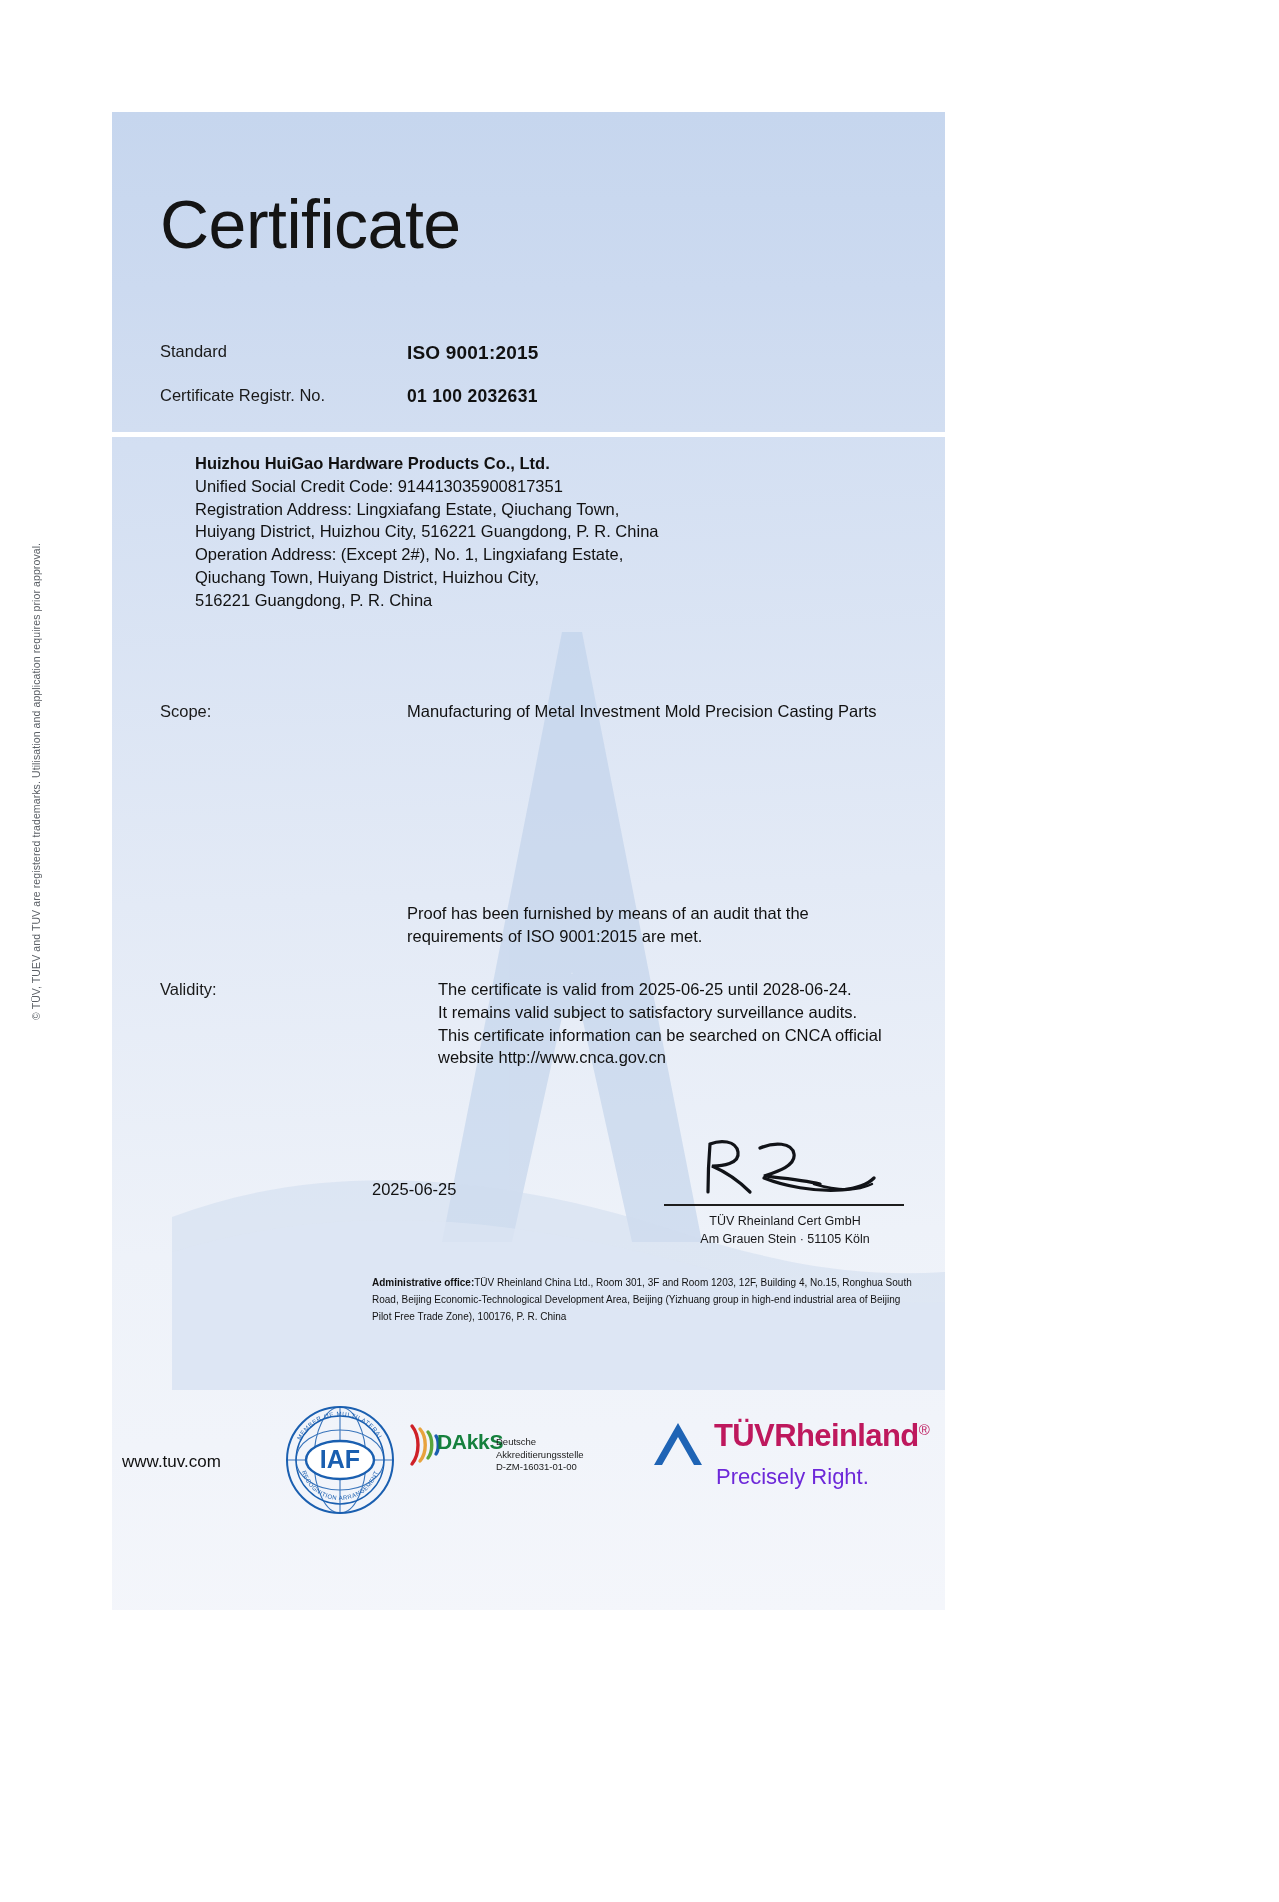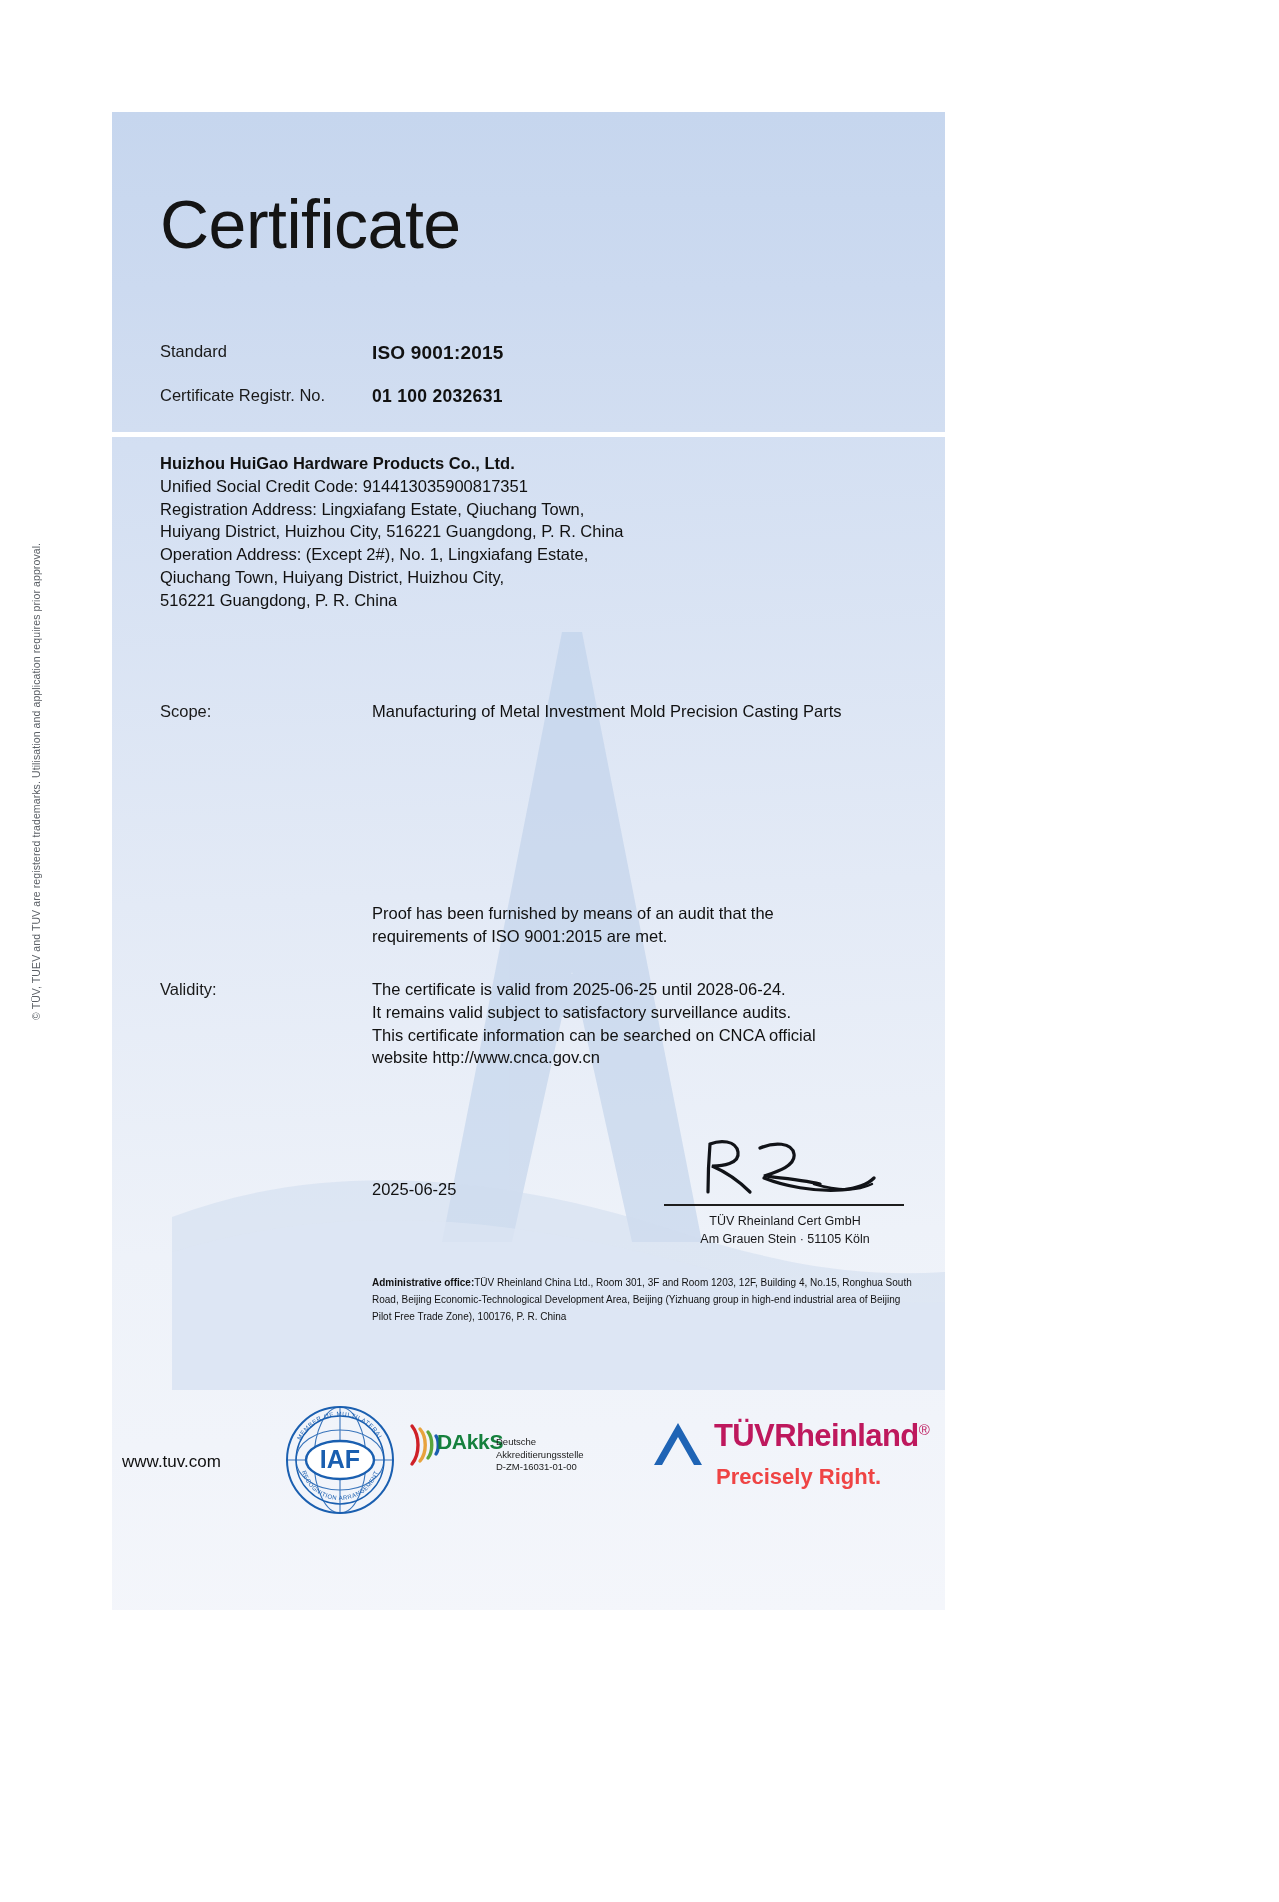--- a/index.html
+++ b/index.html
@@ -80,30 +80,31 @@
     flex: 0 0 212px;
     font-size: 16.5px;
     color: #1a1a1a;
     line-height: 1.35;
   }
   .val {
     font-size: 16.5px;
     color: #111111;
     line-height: 1.38;
     white-space: pre-line;
+    margin-left: 35px;
   }
   .val.big { font-size: 19px; font-weight: bold; letter-spacing: 0.2px; }
   .val.num { font-size: 17.5px; font-weight: bold; letter-spacing: 0.3px; }
 
   #row-standard { left: 48px; top: 228px; }
   #row-regno    { left: 48px; top: 272px; }
   #row-holder   { left: 48px; top: 340px; }
   #row-scope    { left: 48px; top: 588px; align-items: center; }
   #row-proof    { left: 260px; top: 790px; }
-  #row-validity { left: 48px; top: 866px; }
+  #row-validity { left: 48px; top: 866px; gap: 31px; }
 
   .holder-name { font-weight: bold; }
 
   
   .issue-date {
     position: absolute;
     left: 260px;
     top: 1068px;
     font-size: 16.5px;
     color: #111;
@@ -184,22 +185,21 @@
     font-size: 31px;
     font-weight: bold;
     color: #be185d;
     letter-spacing: -0.6px;
   }
   .tuv-name sup { font-size: 15px; font-weight: normal; vertical-align: super; }
   .tuv-tag {
     position: absolute;
     left: 604px; top: 64px;
     font-size: 22px;
-    color: #ef4444;
-    font-weight: bold;
+    color: #6d28d9;
   }
 </style>
 </head>
 <body>
 
 <div class="page">
 
   <div class="side-legal">© TÜV, TUEV and TUV are registered trademarks. Utilisation and application requires prior approval.</div>
 
   <div class="cert">

